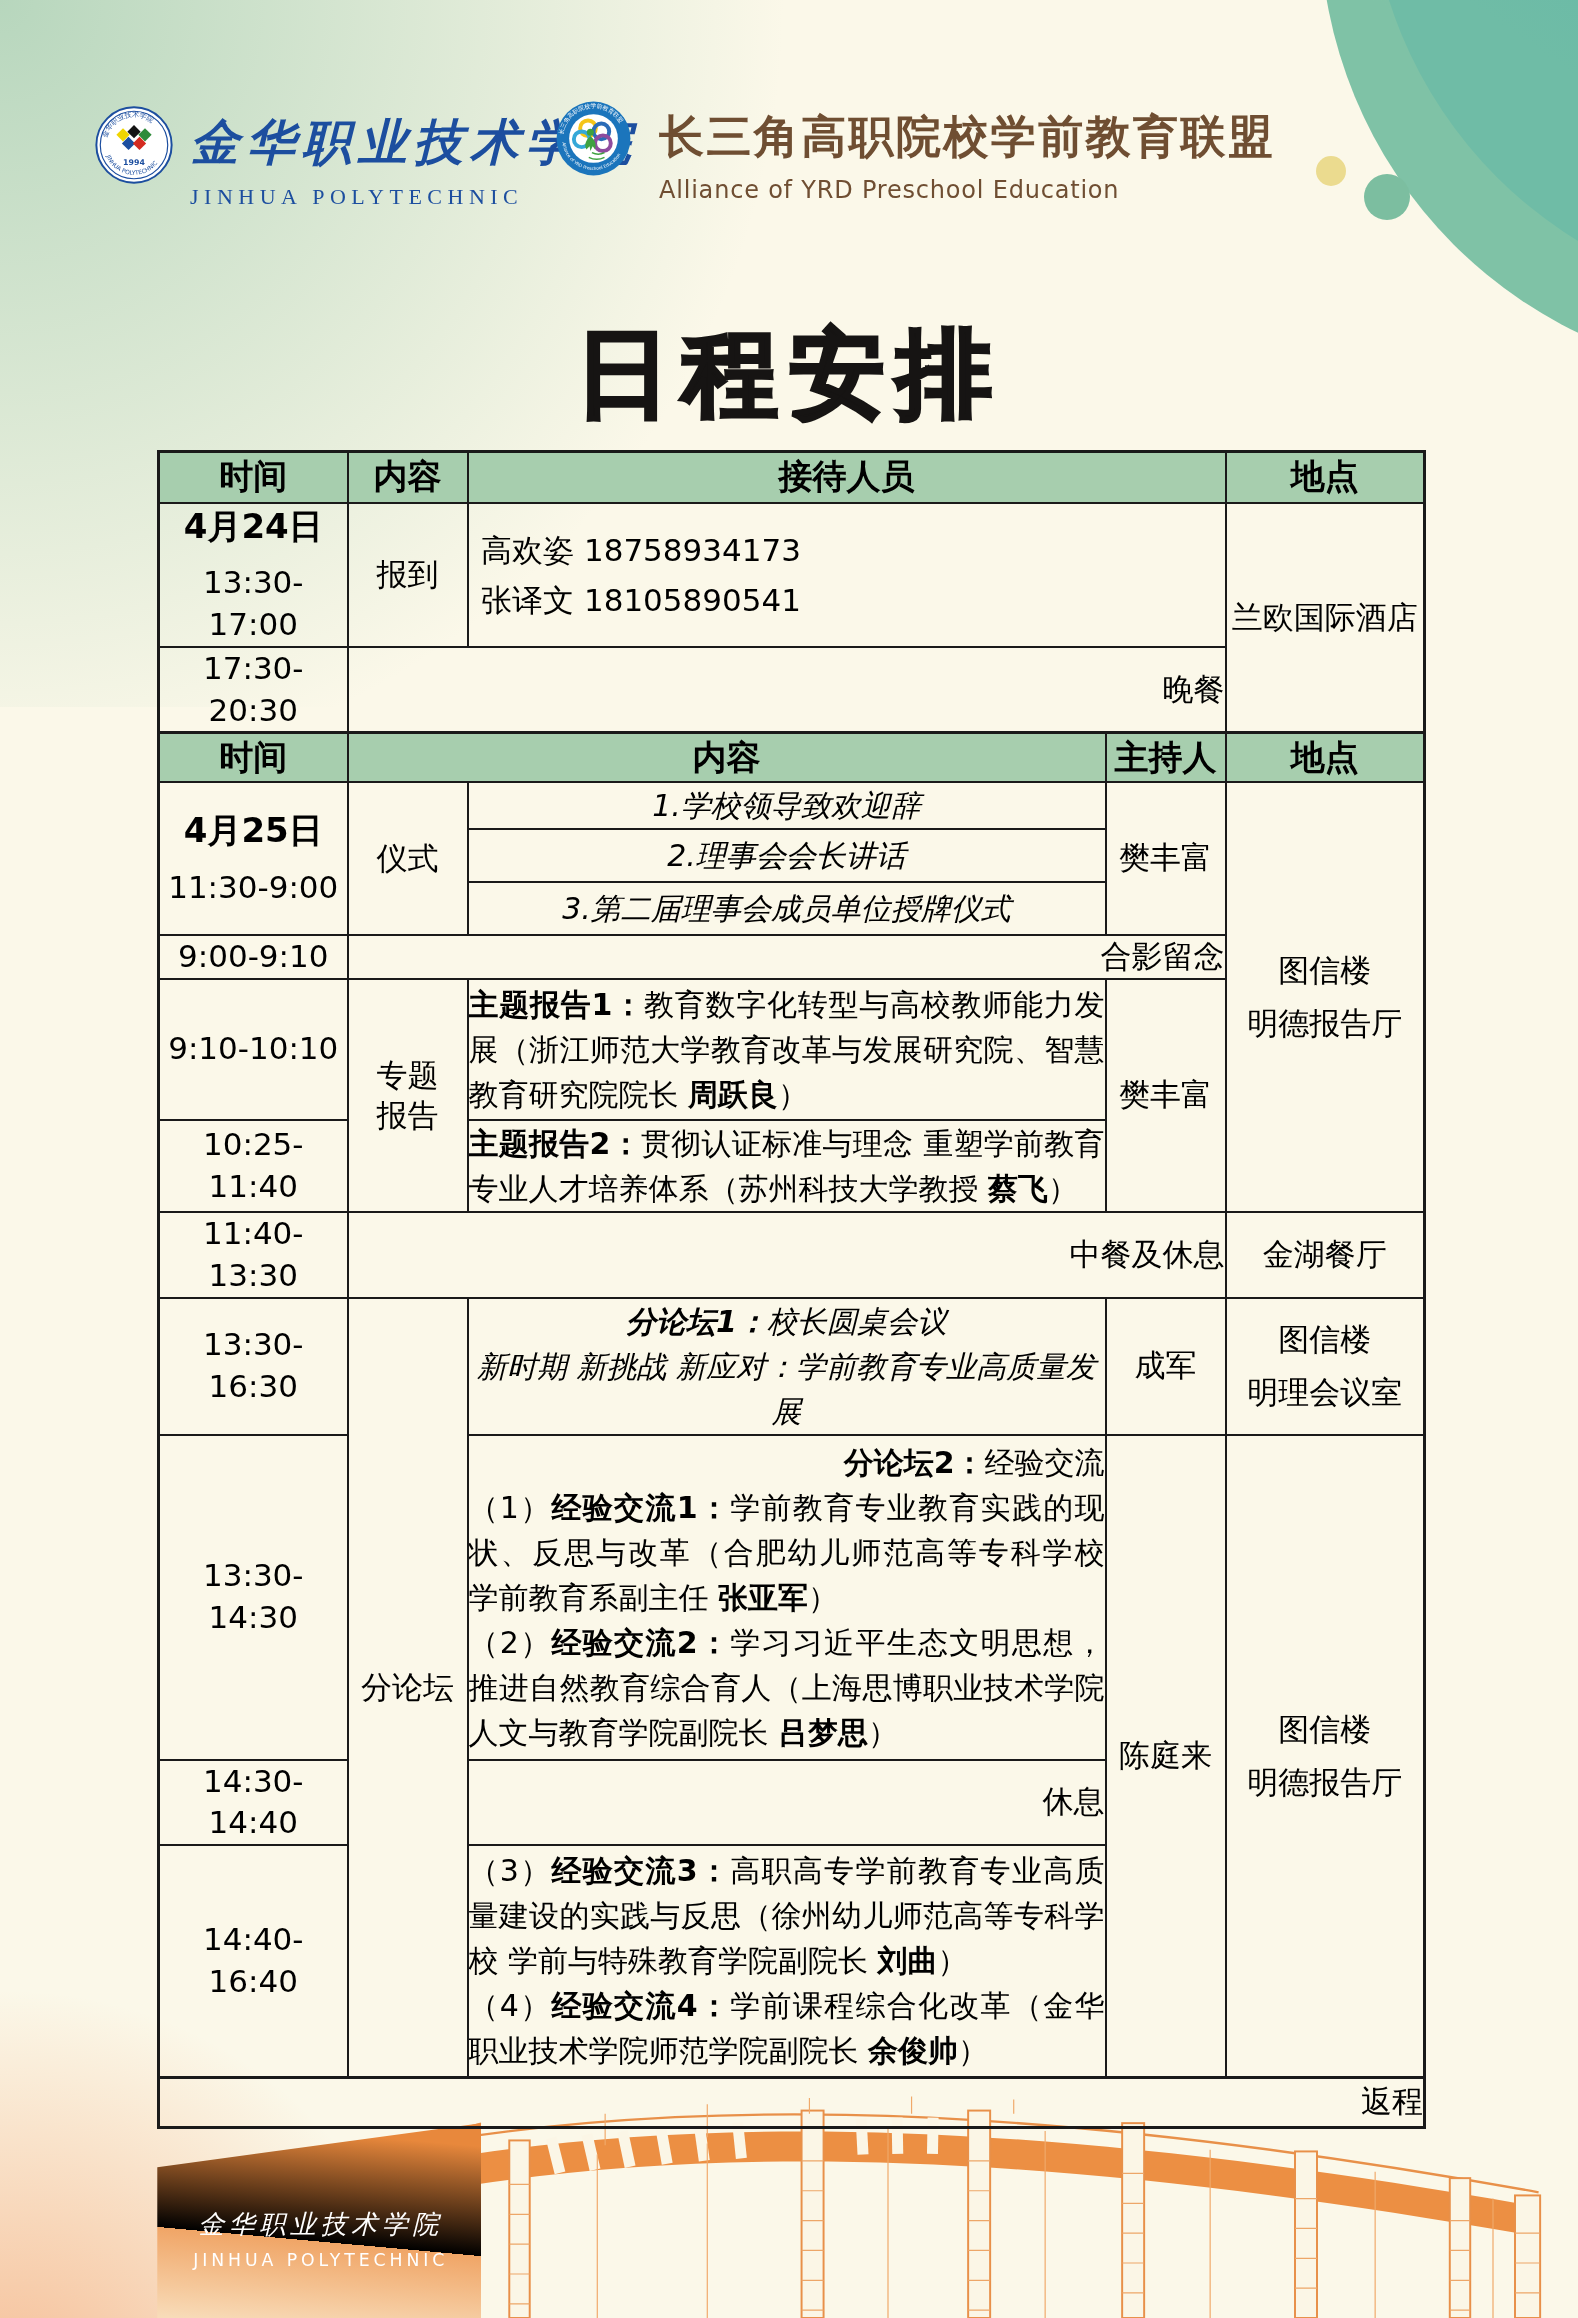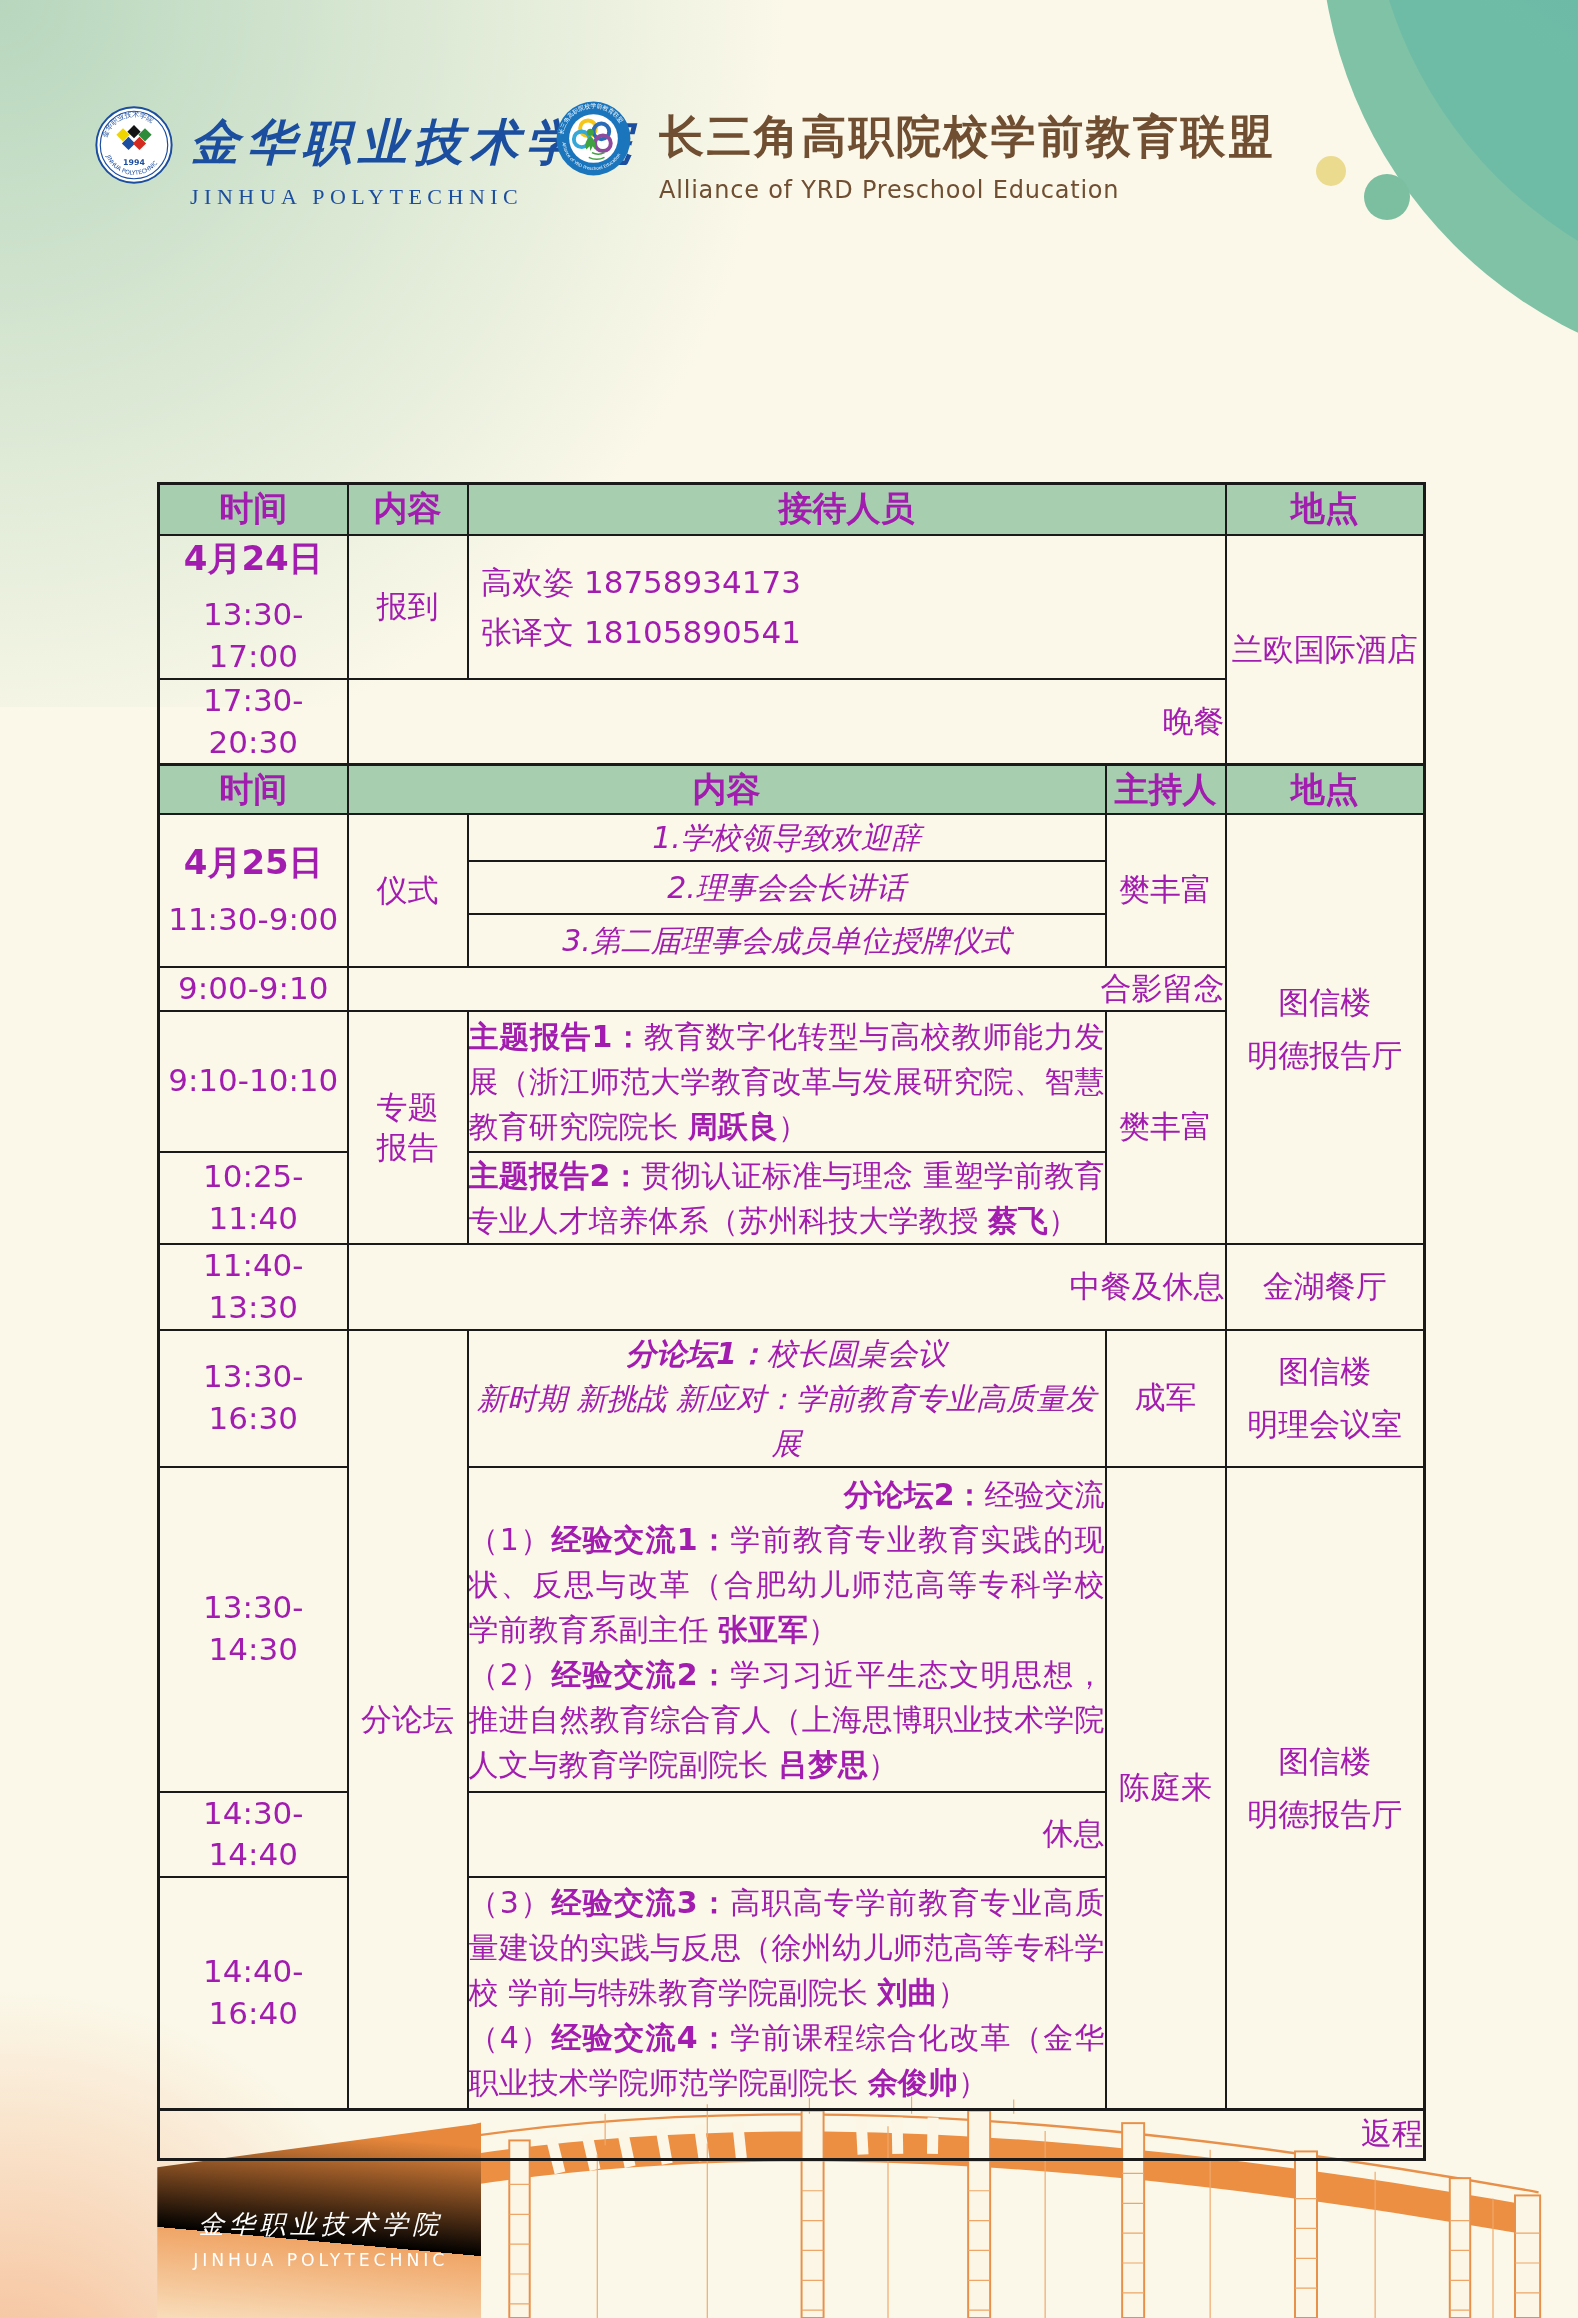--- a/index.html
+++ b/index.html
@@ -30,21 +30,21 @@
   .yrd-en{font-size:24px;margin-top:9.4px;letter-spacing:0.8px;}
 
   
   .page-title{position:absolute;left:0;top:311px;width:1578px;text-align:center;
     font-size:96px;font-weight:900;letter-spacing:11px;color:#161413;
     -webkit-text-stroke:3.1px #161413;}
 
   
   .sched-wrap{position:absolute;left:157px;top:450px;width:1267px;}
   table.sched{border-collapse:collapse;table-layout:fixed;width:1267px;
-    border:3.9px solid #1A1A1A;color:#a21caf;margin-top:32px;}
+    border:3.9px solid #1A1A1A;color:#000000;}
   table.sched td{border:2.4px solid #1A1A1A;vertical-align:middle;padding:0;overflow:hidden;}
   td.hdr{background:#A7CEAE;font-weight:bold;font-size:34px;text-align:center;}
   td.time{font-size:31px;text-align:center;line-height:1.35;}
   td.cat{font-size:31px;text-align:center;line-height:1.3;}
   td.center{font-size:31px;text-align:right;}
   td.host{font-size:31px;text-align:center;}
   td.loc{font-size:31px;text-align:center;line-height:1.7;}
   td.detail{font-size:30px;line-height:45px;text-align:justify;padding:6.3px 12.6px;}
   td.detail.simple{text-align:center;font-style:italic;}
   .b{font-weight:bold;}
@@ -166,20 +166,21 @@
         <path d="M-4,-3 C-10,2 -12,8 -9,14 L-5,10 L-4,16 L-1,10 L2,14 C4,7 2,1 -4,-3 Z"></path>
       </g>
       <path d="M-2,18 q8,4 16,0 M-6,24 q10,5 20,0" stroke="#3FA13F" stroke-width="2" fill="none"></path>
     </svg>
     <div class="yrd-text">
       <div class="yrd-cn">长三角高职院校学前教育联盟</div>
       <div class="yrd-en">Alliance of YRD Preschool Education</div>
     </div>
   </div>
 
+  <div class="page-title">日程安排</div>
 
   <div class="sched-wrap">
     <table class="sched">
       <colgroup>
           <col style="width:189px">
           <col style="width:120px">
           <col style="width:638px">
           <col style="width:120px">
           <col style="width:199px">
         </colgroup>

